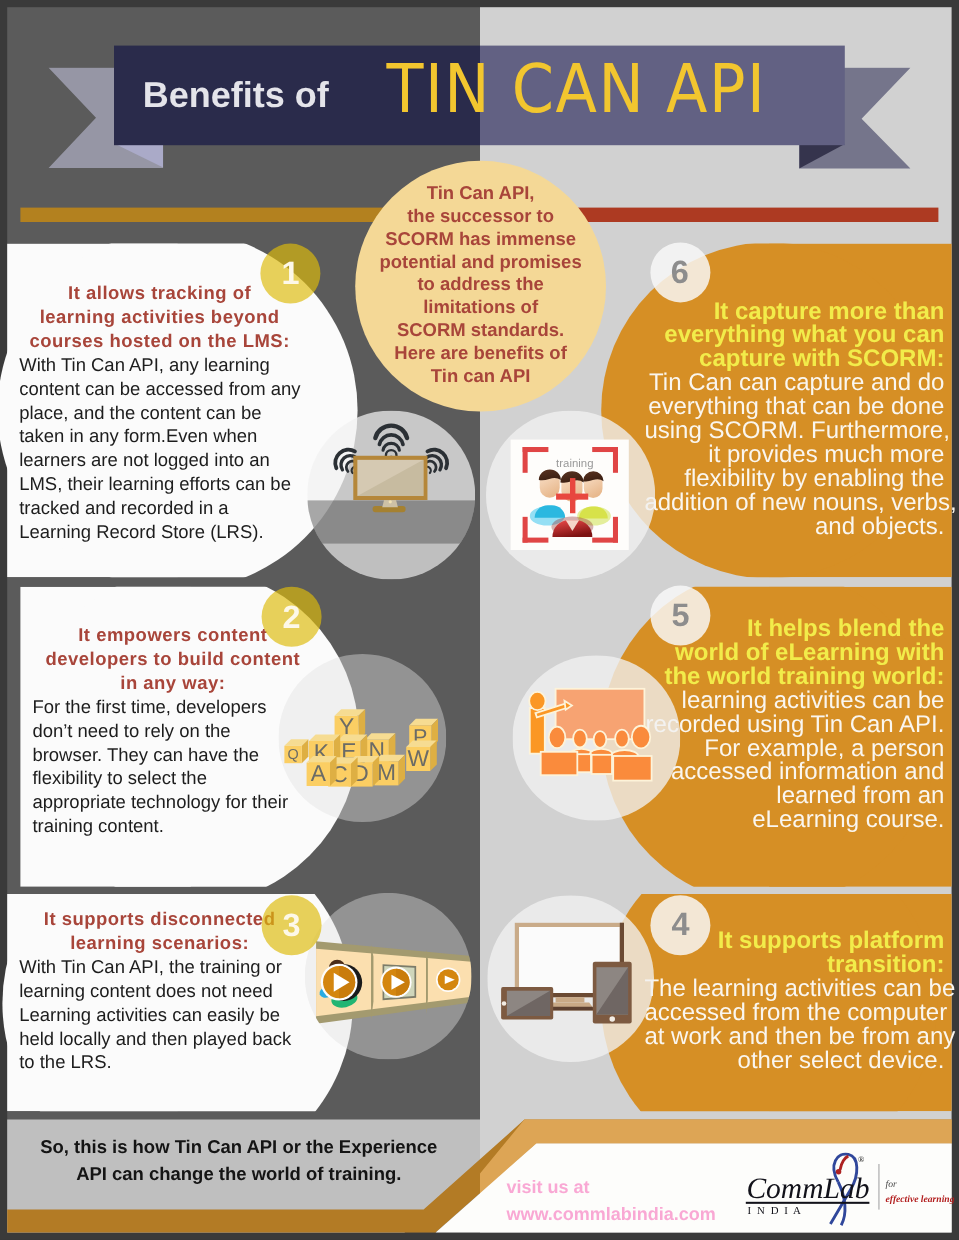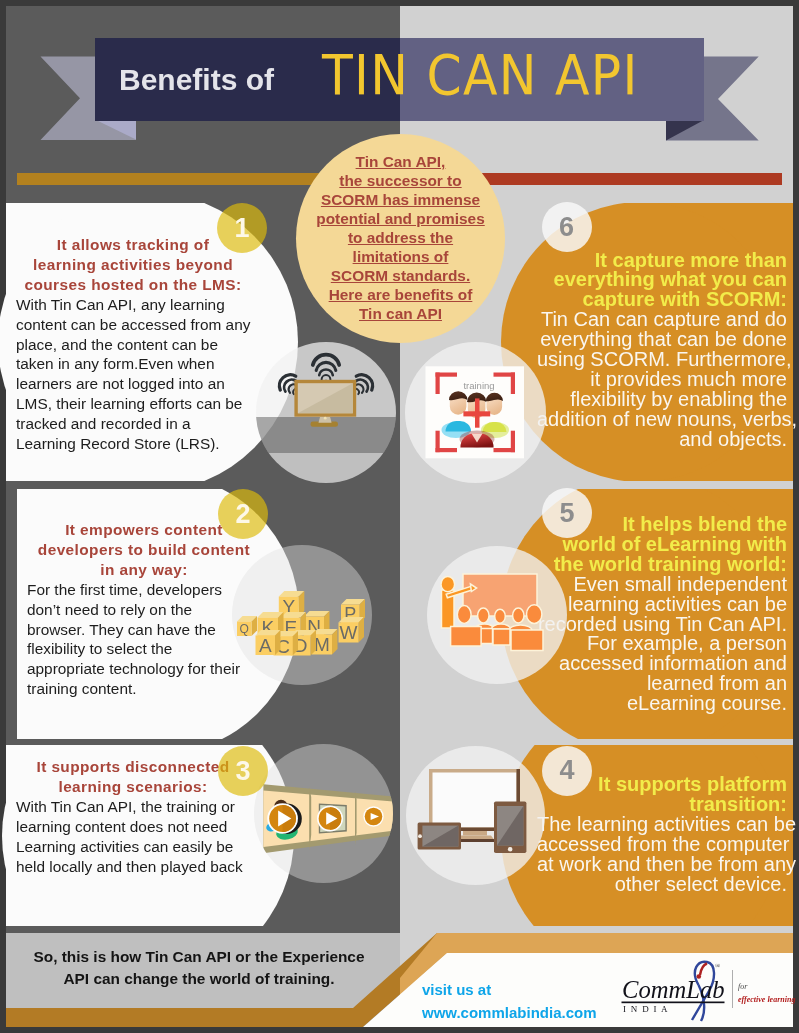--- a/index.html
+++ b/index.html
@@ -18,21 +18,21 @@
       font-family:"DejaVu Sans",sans-serif;font-stretch:condensed;}
 
   
   .rule-l{position:absolute;left:17px;top:173px;width:350px;height:12px;background:#b3811f;z-index:6;}
   .rule-r{position:absolute;left:432px;top:173px;width:350px;height:12px;background:#ad3a22;z-index:6;}
 
   
   .intro{position:absolute;left:296px;top:134px;width:209px;height:209px;border-radius:50%;
       background:#f4d896;color:#a8453a;font-size:15.4px;font-weight:bold;line-height:18.9px;
       display:flex;align-items:center;justify-content:center;text-align:center;z-index:40;}
-  .intro > div{white-space:pre-line;text-decoration:underline;}
+  .intro > div{white-space:pre-line;}
 
   
   .panel{position:absolute;z-index:10;overflow:hidden;}
   .pbody{position:absolute;top:0;}
   .bulge{position:absolute;border-radius:50%;}
   .ptxt{position:absolute;font-size:15.4px;line-height:19.9px;}
   .ptxt > div{white-space:nowrap;}
   .ph{font-weight:bold;letter-spacing:0.42px;}
 
   .lpanel .pbody,.lpanel .bulge{background:#fbfbfb;}
@@ -46,21 +46,21 @@
   .num{position:absolute;width:50px;height:50px;border-radius:50%;
       font-size:27px;font-weight:bold;display:flex;align-items:center;justify-content:center;z-index:30;}
   .numL{background:rgba(220,186,11,0.67);color:#fdf8e8;}
   .numR{background:rgba(249,249,249,0.833);color:#8d8d8d;}
 
   
   .iconc{position:absolute;border-radius:50%;overflow:hidden;z-index:20;}
   .iconc svg{display:block;}
   .f-concl{position:absolute;left:8px;top:946px;width:382px;text-align:center;color:#141414;
       font-size:15.4px;font-weight:bold;line-height:22px;z-index:16;}
-  .f-visit{position:absolute;left:422px;top:978px;color:#0ea5e9;font-size:15px;font-weight:bold;
+  .f-visit{position:absolute;left:422px;top:978px;color:#f9a8d4;font-size:15px;font-weight:bold;
       line-height:23px;z-index:15;}
   .logo{position:absolute;left:620px;top:958px;width:180px;height:64px;z-index:16;}
 </style>
 </head>
 <body>
 
 <div id="page">
   <div class="bgL"></div>
   <div class="bgR"></div>
 
@@ -139,20 +139,21 @@
       <div class="panel lpanel" style="left: 0px; top: 745px; width: 799px; height: 181px;">
         <div class="pbody" style="left: 6px; width: 142px; height: 181px;"></div>
         <div class="bulge" style="left: 2px; top: -55.5px; width: 292px; height: 292px;"></div>
         <div class="ptxt" style="top: 12px;">
           <div class="ph">It supports disconnected</div>
           <div class="ph">learning scenarios:</div>
           <div>With Tin Can API, the training or</div>
           <div>learning content does not need</div>
           <div>Learning activities can easily be</div>
           <div>held locally and then played back</div>
+          <div>to the LRS.</div>
         </div>
       </div>
       <div class="num numL" style="left: 218px; top: 746px;">3</div>
       <div class="panel rpanel" style="left: 0px; top: 203px; width: 799px; height: 278px;">
         <div class="pbody" style="left: 641px; width: 152px; height: 278px;"></div>
         <div class="bulge" style="left: 501px; top: -1px; width: 280px; height: 280px;"></div>
         <div class="ptxt" style="top: 47.5px;">
           <div class="ph">It capture more than</div>
           <div class="ph">everything what you can</div>
           <div class="ph">capture with SCORM:</div>
@@ -166,21 +167,20 @@
         </div>
       </div>
       <div class="num numR" style="left: 541.5px; top: 202px;">6</div>
       <div class="panel rpanel" style="left: 0px; top: 489px; width: 799px; height: 250px;">
         <div class="pbody" style="left: 641px; width: 152px; height: 250px;"></div>
         <div class="bulge" style="left: 501px; top: -15px; width: 280px; height: 280px;"></div>
         <div class="ptxt" style="top: 26px;">
           <div class="ph">It helps blend the</div>
           <div class="ph">world of eLearning with</div>
           <div class="ph">the world training world:</div>
-          <div>Even small independent</div>
           <div>learning activities can be</div>
           <div>recorded using Tin Can API.</div>
           <div>For example, a person</div>
           <div>accessed information and</div>
           <div>learned from an</div>
           <div>eLearning course.</div>
         </div>
       </div>
       <div class="num numR" style="left: 542px; top: 488px;">5</div>
       <div class="panel rpanel" style="left: 0px; top: 745px; width: 799px; height: 181px;">

